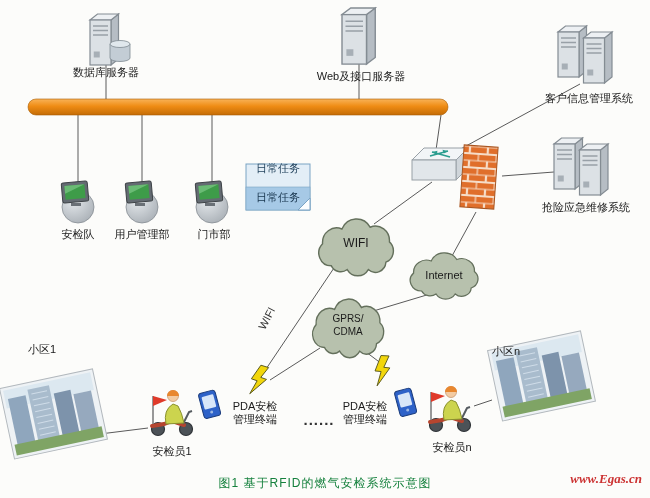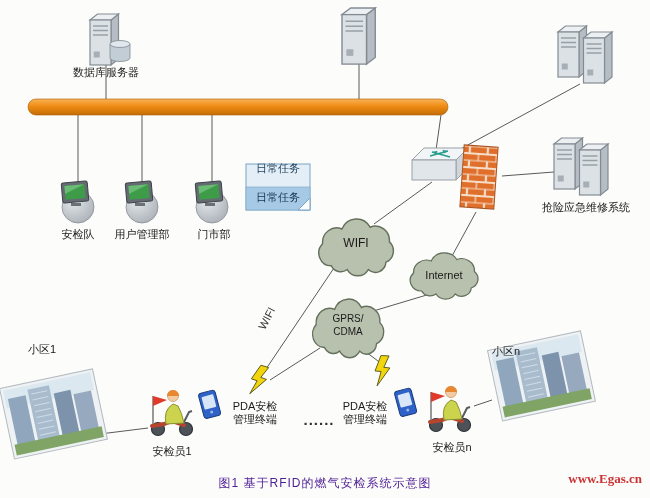--- a/index.html
+++ b/index.html
@@ -1,22 +1,22 @@
 <!DOCTYPE html>
 <html><head>
 <meta charset="utf-8">
 <style>
   html,body{margin:0;padding:0}
   body{background:#ffffff;font-family:"Liberation Sans","DejaVu Sans",sans-serif}
   .canvas{position:relative;width:650px;height:498px;background:#fcfcfa;overflow:hidden}
   .canvas>svg{position:absolute;left:0;top:0}
   .lbl{position:absolute;font-size:11px;color:#1a1a1a;text-align:center;line-height:13px;white-space:nowrap}
   .rot{transform:rotate(-62deg);transform-origin:center;font-size:11px;color:#333}
-  .caption{position:absolute;left:0;top:475px;width:650px;text-align:center;font-size:12px;color:#4c1d95;letter-spacing:1px}
-  .watermark{position:absolute;right:8px;top:471px;font-family:"Liberation Serif","DejaVu Serif",serif;font-weight:bold;font-size:13px;color:#cc3333}
+  .caption{position:absolute;left:0;top:475px;width:650px;text-align:center;font-size:12px;color:#15803d;letter-spacing:1px}
+  .watermark{position:absolute;right:8px;top:471px;font-family:"Liberation Serif","DejaVu Serif",serif;font-style:italic;font-weight:bold;font-size:13px;color:#cc3333}
   .dots{font-weight:bold;font-size:15px;letter-spacing:1px;color:#333}
 </style>
 </head>
 <body>
 
 <div class="canvas">
 
   <svg width="650" height="498" viewBox="0 0 650 498">
     <defs>
       <linearGradient id="busGrad" x1="0" y1="0" x2="0" y2="1">
@@ -151,20 +151,22 @@
     <use href="#pda" transform="translate(394,392) rotate(-15)"></use>
 
     <use href="#rider" transform="translate(146,382)"></use>
     <use href="#rider" transform="translate(424,378)"></use>
 
     <use href="#photo" transform="translate(6,378) rotate(-12 47 36)"></use>
     <use href="#photo" transform="translate(494,340) rotate(-12 47 36)"></use>
   </svg>
 
   <div class="lbl" style="left:56px;top:66px;width:100px">数据库服务器</div>
+  <div class="lbl" style="left:302px;top:70px;width:118px">Web及接口服务器</div>
+  <div class="lbl" style="left:530px;top:92px;width:118px">客户信息管理系统</div>
   <div class="lbl" style="left:524px;top:201px;width:124px">抢险应急维修系统</div>
 
   <div class="lbl" style="left:50px;top:228px;width:56px">安检队</div>
   <div class="lbl" style="left:106px;top:228px;width:72px">用户管理部</div>
   <div class="lbl" style="left:186px;top:228px;width:56px">门市部</div>
 
   <div class="lbl" style="left:250px;top:162px;width:56px;color:#25455f">日常任务</div>
   <div class="lbl" style="left:250px;top:191px;width:56px;color:#17344d">日常任务</div>
 
   <div class="lbl" style="left:326px;top:237px;width:60px;font-size:12px">WIFI</div>

